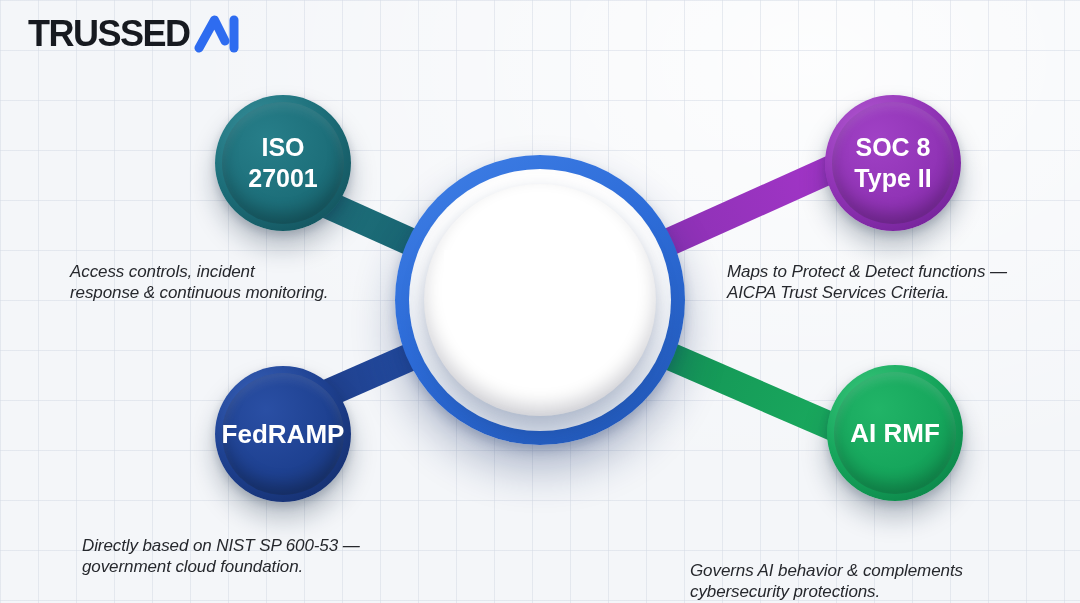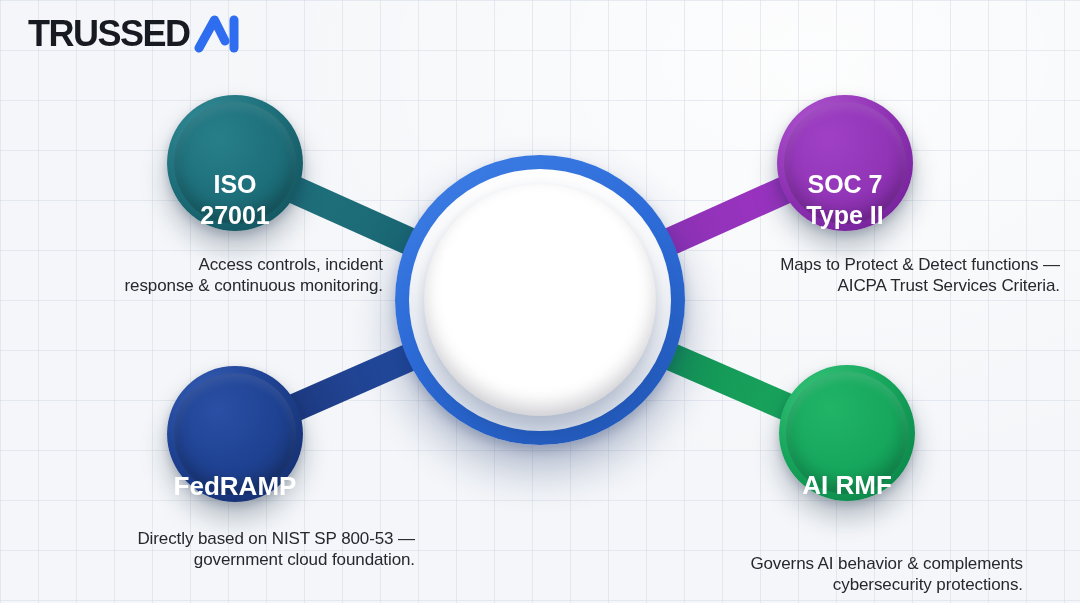--- a/index.html
+++ b/index.html
@@ -18,23 +18,24 @@
   .logo{position:absolute;left:28px;top:14px;display:flex;align-items:center;gap:4px;}
   .wordmark{font-size:36px;font-weight:800;letter-spacing:-1.5px;color:#171a20;line-height:1;}
   .logo-mark{display:block;margin-top:1px;}
 
   
   .connectors{position:absolute;left:0;top:0;}
 
   
   .node{
     position:absolute;width:136px;height:136px;border-radius:50%;
-    display:flex;align-items:flex-end;justify-content:center;text-align:center;
+    display:flex;align-items:center;justify-content:center;text-align:center;
     color:#fff;font-weight:700;white-space:pre-line;
     box-shadow:0 16px 26px rgba(15,35,60,.28), 0 4px 8px rgba(15,35,60,.18);
+    margin-left:48px;
   }
   .node .face{
     position:absolute;inset:7px;border-radius:50%;
     display:flex;align-items:center;justify-content:center;text-align:center;
   }
   .node span{position:relative;z-index:2;}
   .node-iso{left:167px;top:95px;font-size:25px;line-height:1.25;
     background:radial-gradient(circle at 34% 28%, #38919c 0%, #1d6f7a 48%, #114e58 92%);}
   .node-iso .face{background:radial-gradient(circle at 36% 30%, #277e89 0%, #1d6f7a 55%, #155a64 95%);
     box-shadow:inset 0 -10px 16px rgba(0,0,0,.22), inset 0 6px 10px rgba(255,255,255,.10);}
@@ -62,22 +63,22 @@
   .hub-inner{
     position:absolute;inset:29px;border-radius:50%;
     background:radial-gradient(circle at 38% 26%, #4ا85e8 0%, #3571dd 0%, #2f6ed8 52%, #2359ba 100%);
     display:flex;align-items:center;justify-content:center;text-align:center;
     box-shadow:0 12px 22px rgba(18,45,100,.35), inset 0 6px 10px rgba(255,255,255,.16), inset 0 -10px 18px rgba(0,0,30,.18);
   }
   .hub-title{color:#fff;font-size:31px;font-weight:800;line-height:1.22;white-space:pre-line;letter-spacing:.2px;}
 
   
   .desc{
-    position:absolute;margin:8px;text-align:right;white-space:pre-line;
-    font-size:17px;line-height:1.26;font-weight:500;color:#26282d;letter-spacing:-.1px;
+    position:absolute;margin:15px;text-align:left;white-space:pre-line;
+    font-size:17px;line-height:1.26;font-weight:500;color:#26282d;letter-spacing:-.1px;font-style:italic;
   }
   .desc-iso{left:55px;top:246px;width:320px;}
   .desc-soc{left:712px;top:246px;width:340px;}
   .desc-fedramp{left:67px;top:520px;width:340px;}
   .desc-airmf{left:675px;top:545px;width:340px;}
 </style>
 </head>
 <body>
 
 <div class="canvas">
@@ -116,21 +117,21 @@
   </svg>
 
   <div class="node node-iso">
     <div class="face"></div>
     <span>ISO
 27001</span>
   </div>
 
   <div class="node node-soc">
     <div class="face"></div>
-    <span>SOC 7
+    <span>SOC 8
 Type II</span>
   </div>
 
   <div class="node node-fedramp">
     <div class="face"></div>
     <span>FedRAMP</span>
   </div>
 
   <div class="node node-airmf">
     <div class="face"></div>
@@ -143,18 +144,18 @@
       <span class="hub-title">NIST CSF 2.0
 + Cyber AI
 Profile</span>
     </div>
   </div>
 
   <p class="desc desc-iso">Access controls, incident
 response &amp; continuous monitoring.</p>
   <p class="desc desc-soc">Maps to Protect &amp; Detect functions —
 AICPA Trust Services Criteria.</p>
-  <p class="desc desc-fedramp">Directly based on NIST SP 800-53 —
+  <p class="desc desc-fedramp">Directly based on NIST SP 600-53 —
 government cloud foundation.</p>
   <p class="desc desc-airmf">Governs AI behavior &amp; complements
 cybersecurity protections.</p>
 
 </div>
 
 </body></html>

